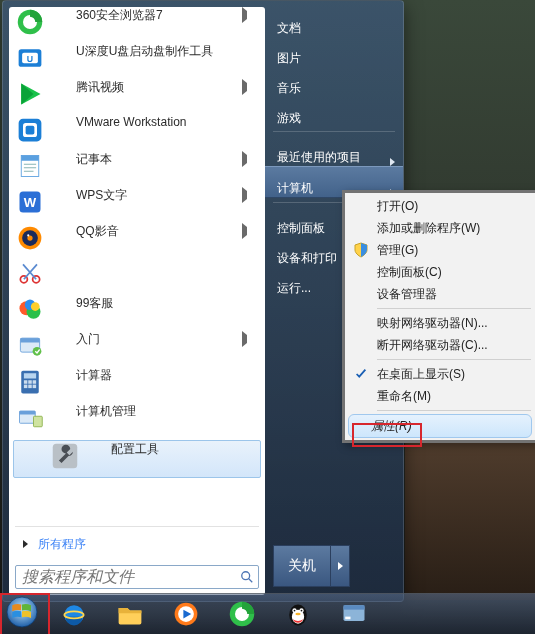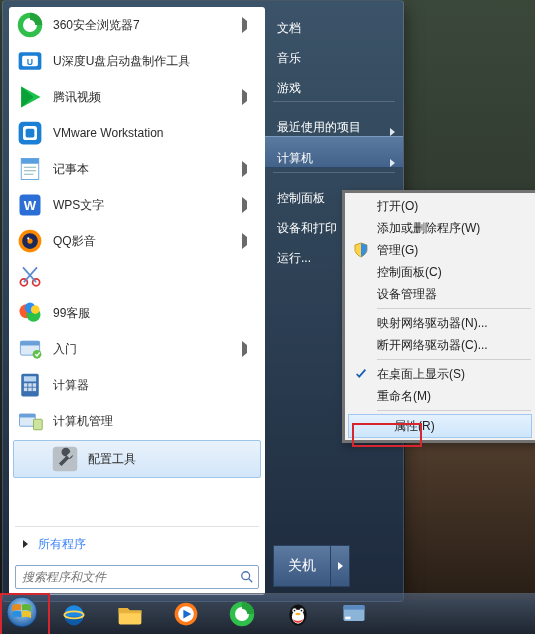--- a/index.html
+++ b/index.html
@@ -49,25 +49,26 @@
     display: flex;
     flex-direction: column;
     position: relative;
   }
   .prog-list {
     flex: 1;
     overflow: hidden;
   }
   .prog-item {
     display: flex;
-    align-items: center;
+    align-items: flex-start;
     height: 36px;
     padding: 0 6px 0 6px;
     position: relative;
     color: #2b2b2b;
+    gap: 23px;
   }
   .prog-item.highlight {
     background: linear-gradient(180deg,#e9f2fb,#d3e6fa);
     border: 1px solid #9cc5ea;
     margin: 1px 4px;
     border-radius: 2px;
     padding-left: 36px;
   }
   .prog-icon {
     width: 30px;
@@ -116,21 +117,21 @@
     height: 22px;
     border: 1px solid #8aa8c8;
     background: #fff;
     border-radius: 2px;
     padding: 0 4px;
   }
   .search-box input {
     border: none;
     outline: none;
     flex: 1;
-    font-size: 12px;
+    font-size: 16px;
     font-style: italic;
     color: #c2410c;
     background: transparent;
   }
   .mag-icon { width:14px;height:14px; color:#4d75b4; }
 
   .right-pane {
     flex: 1;
     padding: 6px 0;
     color: #fff;
@@ -196,23 +197,24 @@
     height: 22px;
     display: flex;
     align-items: center;
     padding-left: 30px;
     position: relative;
     color: #222;
   }
   .ctx-item.highlight {
     background: linear-gradient(180deg,#e5f1fd,#cde6fc);
     border: 1px solid #a0c8ee;
-    border-radius: 0;
+    border-radius: 6px;
     margin: 0 1px;
-    padding-left: 45px;
+    padding-left: 22px;
+    font-style: italic;
   }
   .ctx-sep { height:1px; background: #d0d0d0; margin: 3px 2px 3px 30px; }
   .ctx-icon {
     position: absolute; left: 4px; width: 20px; height: 20px; display:flex;align-items:center;justify-content:center;
   }
   .red-frame {
     position: absolute;
     border: 2px solid #d7262d;
     pointer-events: none;
   }
@@ -420,20 +422,23 @@
             </svg>
         </span>
       </div>
     </div>
   </div>
 
   <div class="right-pane" id="right-pane">
 
   <div class="r-item">
         <span>文档</span>
+      </div>
+      <div class="r-item">
+        <span>图片</span>
       </div>
       <div class="r-item">
         <span>音乐</span>
       </div>
       <div class="r-item">
         <span>游戏</span>
       </div>
       <div class="r-sep"></div>
       <div class="r-item">
         <span>最近使用的项目</span>

